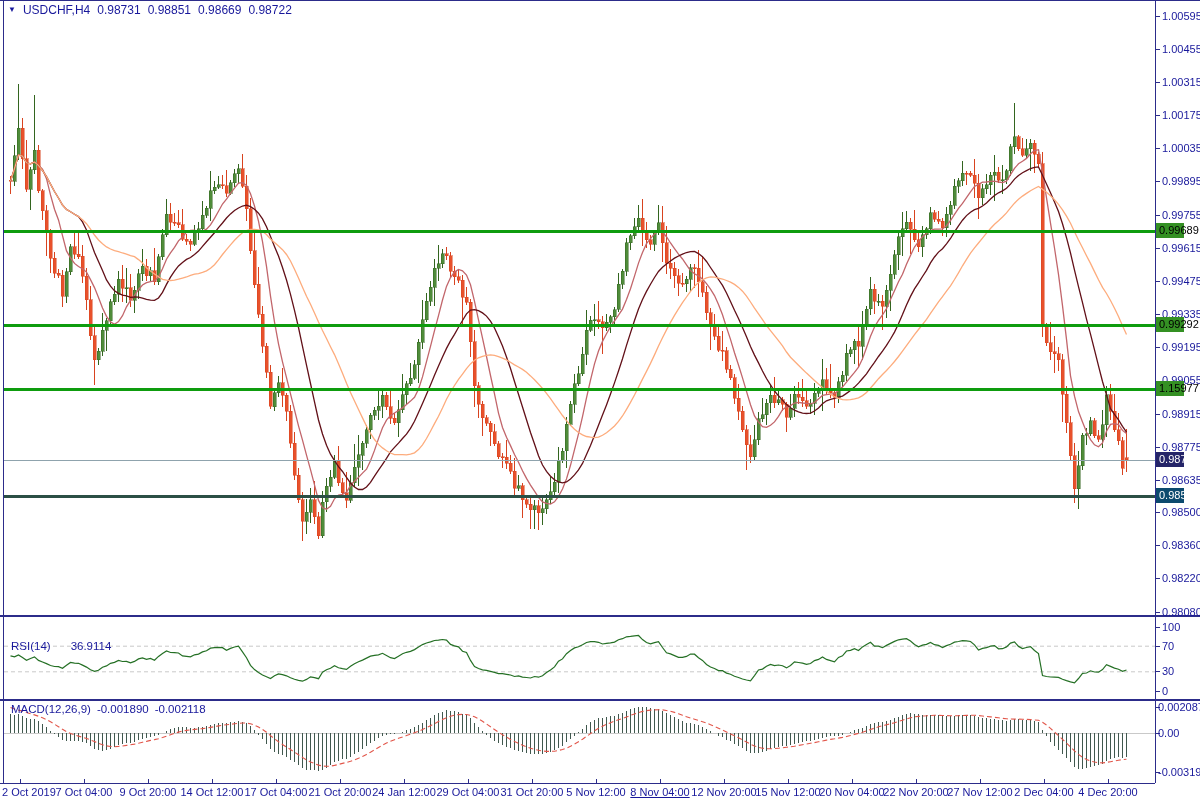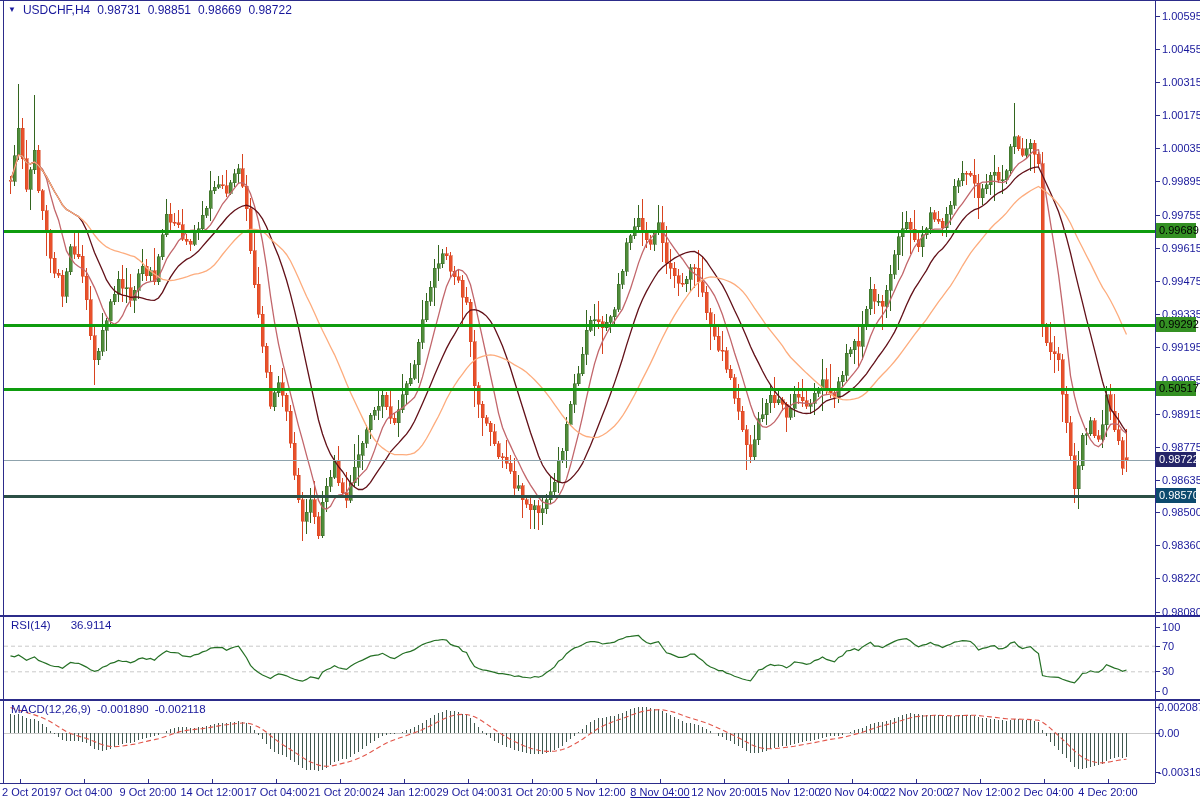--- a/index.html
+++ b/index.html
@@ -4,21 +4,21 @@
 <style>
   html,body{margin:0;padding:0;background:#fff;}
   body{font-family:"Liberation Sans",sans-serif;}
   .screen{position:relative;width:1200px;height:800px;background:#ffffff;overflow:hidden;}
   .screen svg{position:absolute;left:0;top:0;}
   .hdr{position:absolute;left:8px;top:3px;display:flex;gap:7px;align-items:center;color:#18189b;font-size:12px;z-index:5;}
   .tri{font-size:8px;line-height:12px;color:#18189b;}
   .indlab{position:absolute;color:#18189b;font-size:11.5px;display:flex;gap:6px;z-index:5;}
   .lab{position:absolute;color:#18189b;font-size:11px;line-height:13px;white-space:nowrap;z-index:4;}
   .datelab{transform:translateX(-50%);}
-  .tag{position:absolute;left:1156px;width:40px;height:15px;line-height:15px;font-size:11px;padding-left:3px;box-sizing:border-box;white-space:nowrap;z-index:6;}
+  .tag{position:absolute;left:1156px;width:28px;height:15px;line-height:15px;font-size:11px;padding-left:3px;box-sizing:border-box;white-space:nowrap;z-index:6;}
   .tag.green{background:#349023;color:#000000;}
   .tag.current{background:#242468;color:#ffffff;}
   .tag.teal{background:#0c4a6e;color:#ffffff;}
 </style>
 </head>
 <body>
 
 <div class="screen">
   <svg id="cv" width="1200" height="800">
       <defs>
@@ -945,21 +945,21 @@
 
   <div class="hdr">
     <span class="tri">▼</span>
     <span>USDCHF,H4</span>
     <span>0.98731</span>
     <span>0.98851</span>
     <span>0.98669</span>
     <span>0.98722</span>
   </div>
 
-  <div class="indlab" style="left:11px;top:619px;gap:20px;">
+  <div class="indlab" style="left:11px;top:640px;gap:20px;">
     <span>RSI(14)</span>
     <span>36.9114</span>
   </div>
 
   <div class="indlab" style="left:11px;top:703px;">
     <span>MACD(12,26,9)</span>
     <span>-0.001890</span>
     <span>-0.002118</span>
   </div>
 
@@ -1003,17 +1003,17 @@
       <div class="lab datelab" style="left: 660px; top: 786px; text-decoration: underline;">8 Nov 04:00</div>
       <div class="lab datelab" style="left: 724px; top: 786px; text-align: center;">12 Nov 20:00</div>
       <div class="lab datelab" style="left: 788px; top: 786px; text-align: right;">15 Nov 12:00</div>
       <div class="lab datelab" style="left: 852px; top: 786px;">20 Nov 04:00</div>
       <div class="lab datelab" style="left: 916px; top: 786px;">22 Nov 20:00</div>
       <div class="lab datelab" style="left: 980px; top: 786px;">27 Nov 12:00</div>
       <div class="lab datelab" style="left: 1044px; top: 786px;">2 Dec 04:00</div>
       <div class="lab datelab" style="left: 1108px; top: 786px;">4 Dec 20:00</div>
       <div class="tag green" style="top: 223px;">0.99689</div>
       <div class="tag green" style="top: 317px;">0.99292</div>
-      <div class="tag green" style="top: 381px;">0.50517</div>
+      <div class="tag green" style="top: 381px;">1.15977</div>
       <div class="tag current" style="top: 452px;">0.98722</div>
       <div class="tag teal" style="top: 488px;">0.98570</div>
     </div>
 </div>
 
 </body></html>

